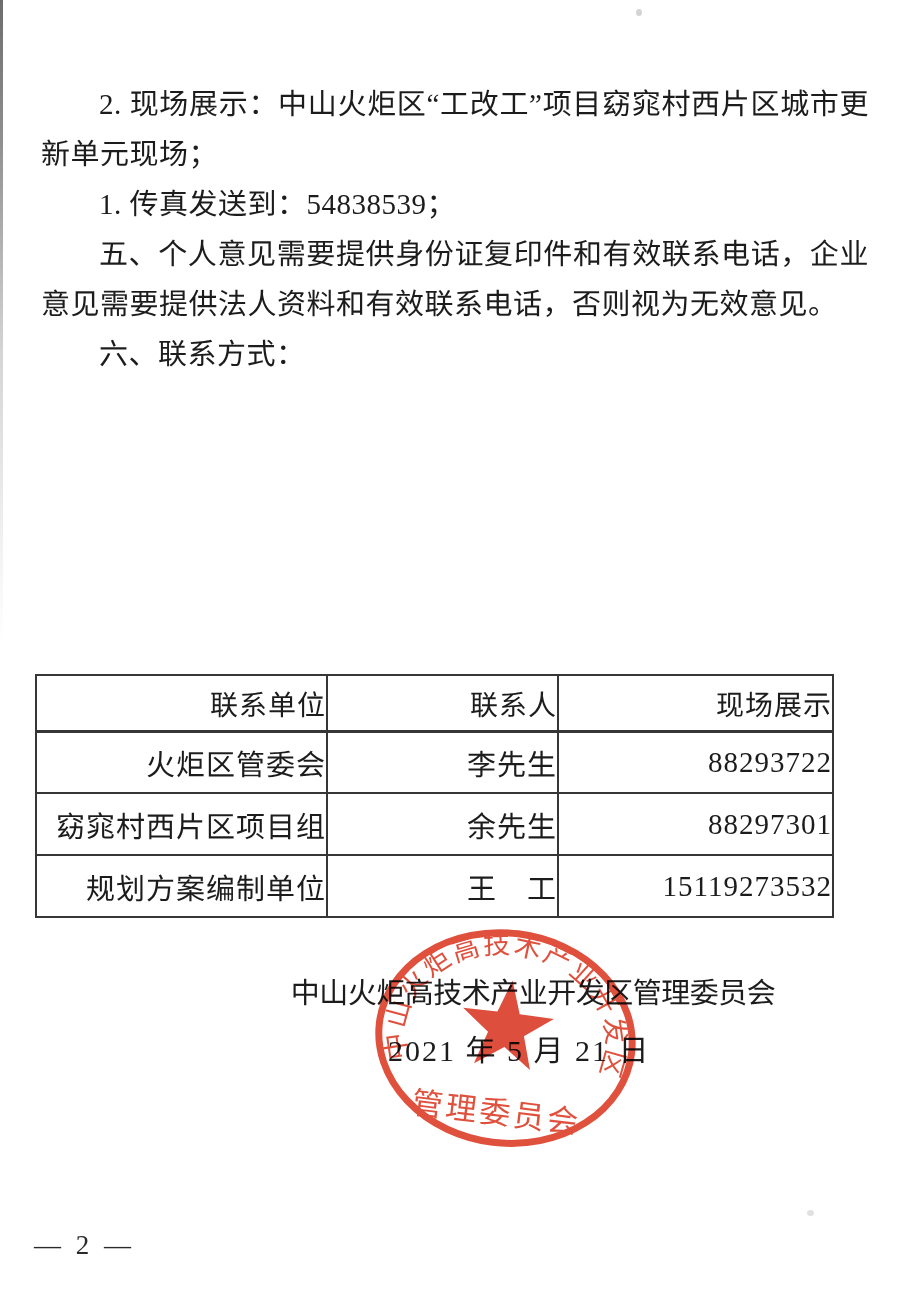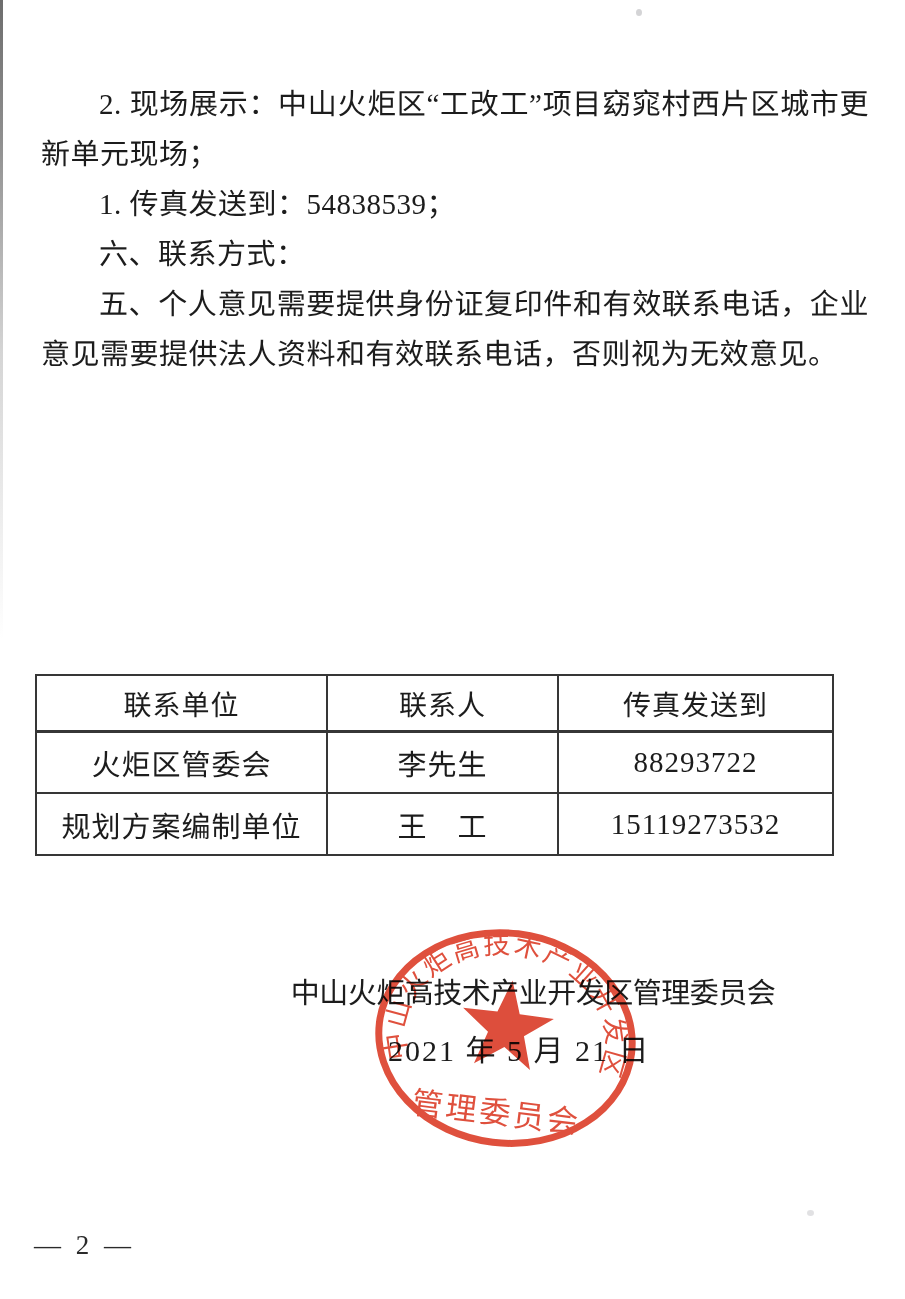--- a/index.html
+++ b/index.html
@@ -30,21 +30,21 @@
 
   
   table.contact{
     position:absolute;left:35px;top:674px;width:797px;
     border-collapse:collapse;table-layout:fixed;
   }
   table.contact col.c1{width:291px;}
   table.contact col.c2{width:231px;}
   table.contact col.c3{width:275px;}
   table.contact td,table.contact th{
-    border:2px solid #363636;text-align:center;vertical-align:middle;
+    border:2px solid #363636;text-align:right;vertical-align:middle;
     font-weight:normal;font-size:29px;padding:0;letter-spacing:1px;
   }
   table.contact tr{height:62px;}
   table.contact tr.head{height:56px;}
   table.contact tr.head th{border-bottom-width:3px;font-size:28px;}
   td.num{font-size:31px;letter-spacing:.5px;font-family:Liberation Serif, serif;}
 
   .issuer{
     position:absolute;left:283px;top:969px;width:500px;
     font-size:29px;letter-spacing:-0.5px;white-space:nowrap;text-align:center;
@@ -71,40 +71,45 @@
 
 <div class="page">
 
   <div class="edge-strip"></div>
   <div class="speck s1"></div>
   <div class="speck s2"></div>
 
   <div class="textblock">
     <p>2. 现场展示：中山火炬区“工改工”项目窈窕村西片区城市更新单元现场；</p>
     <p>1. 传真发送到：54838539；</p>
+    <p>五、个人意见需要提供身份证复印件和有效联系电话，企业意见需要提供法人资料和有效联系电话，否则视为无效意见。</p>
     <p>六、联系方式：</p>
-    <p>五、个人意见需要提供身份证复印件和有效联系电话，企业意见需要提供法人资料和有效联系电话，否则视为无效意见。</p>
   </div>
 
   <table class="contact">
     <colgroup>
         <col class="c1">
         <col class="c2">
         <col class="c3">
       </colgroup>
     <tbody>
         <tr class="head">
       <th>联系单位</th>
       <th>联系人</th>
-      <th>传真发送到</th>
+      <th>现场展示</th>
     </tr>
     <tr>
       <td>火炬区管委会</td>
       <td>李先生</td>
       <td class="num">88293722</td>
+    </tr>
+    <tr>
+      <td>窈窕村西片区项目组</td>
+      <td>余先生</td>
+      <td class="num">88297301</td>
     </tr>
     <tr>
       <td>规划方案编制单位</td>
       <td>王　工</td>
       <td class="num">15119273532</td>
     </tr>
   </tbody>
     </table>
 
   <div class="issuer">中山火炬高技术产业开发区管理委员会</div>

